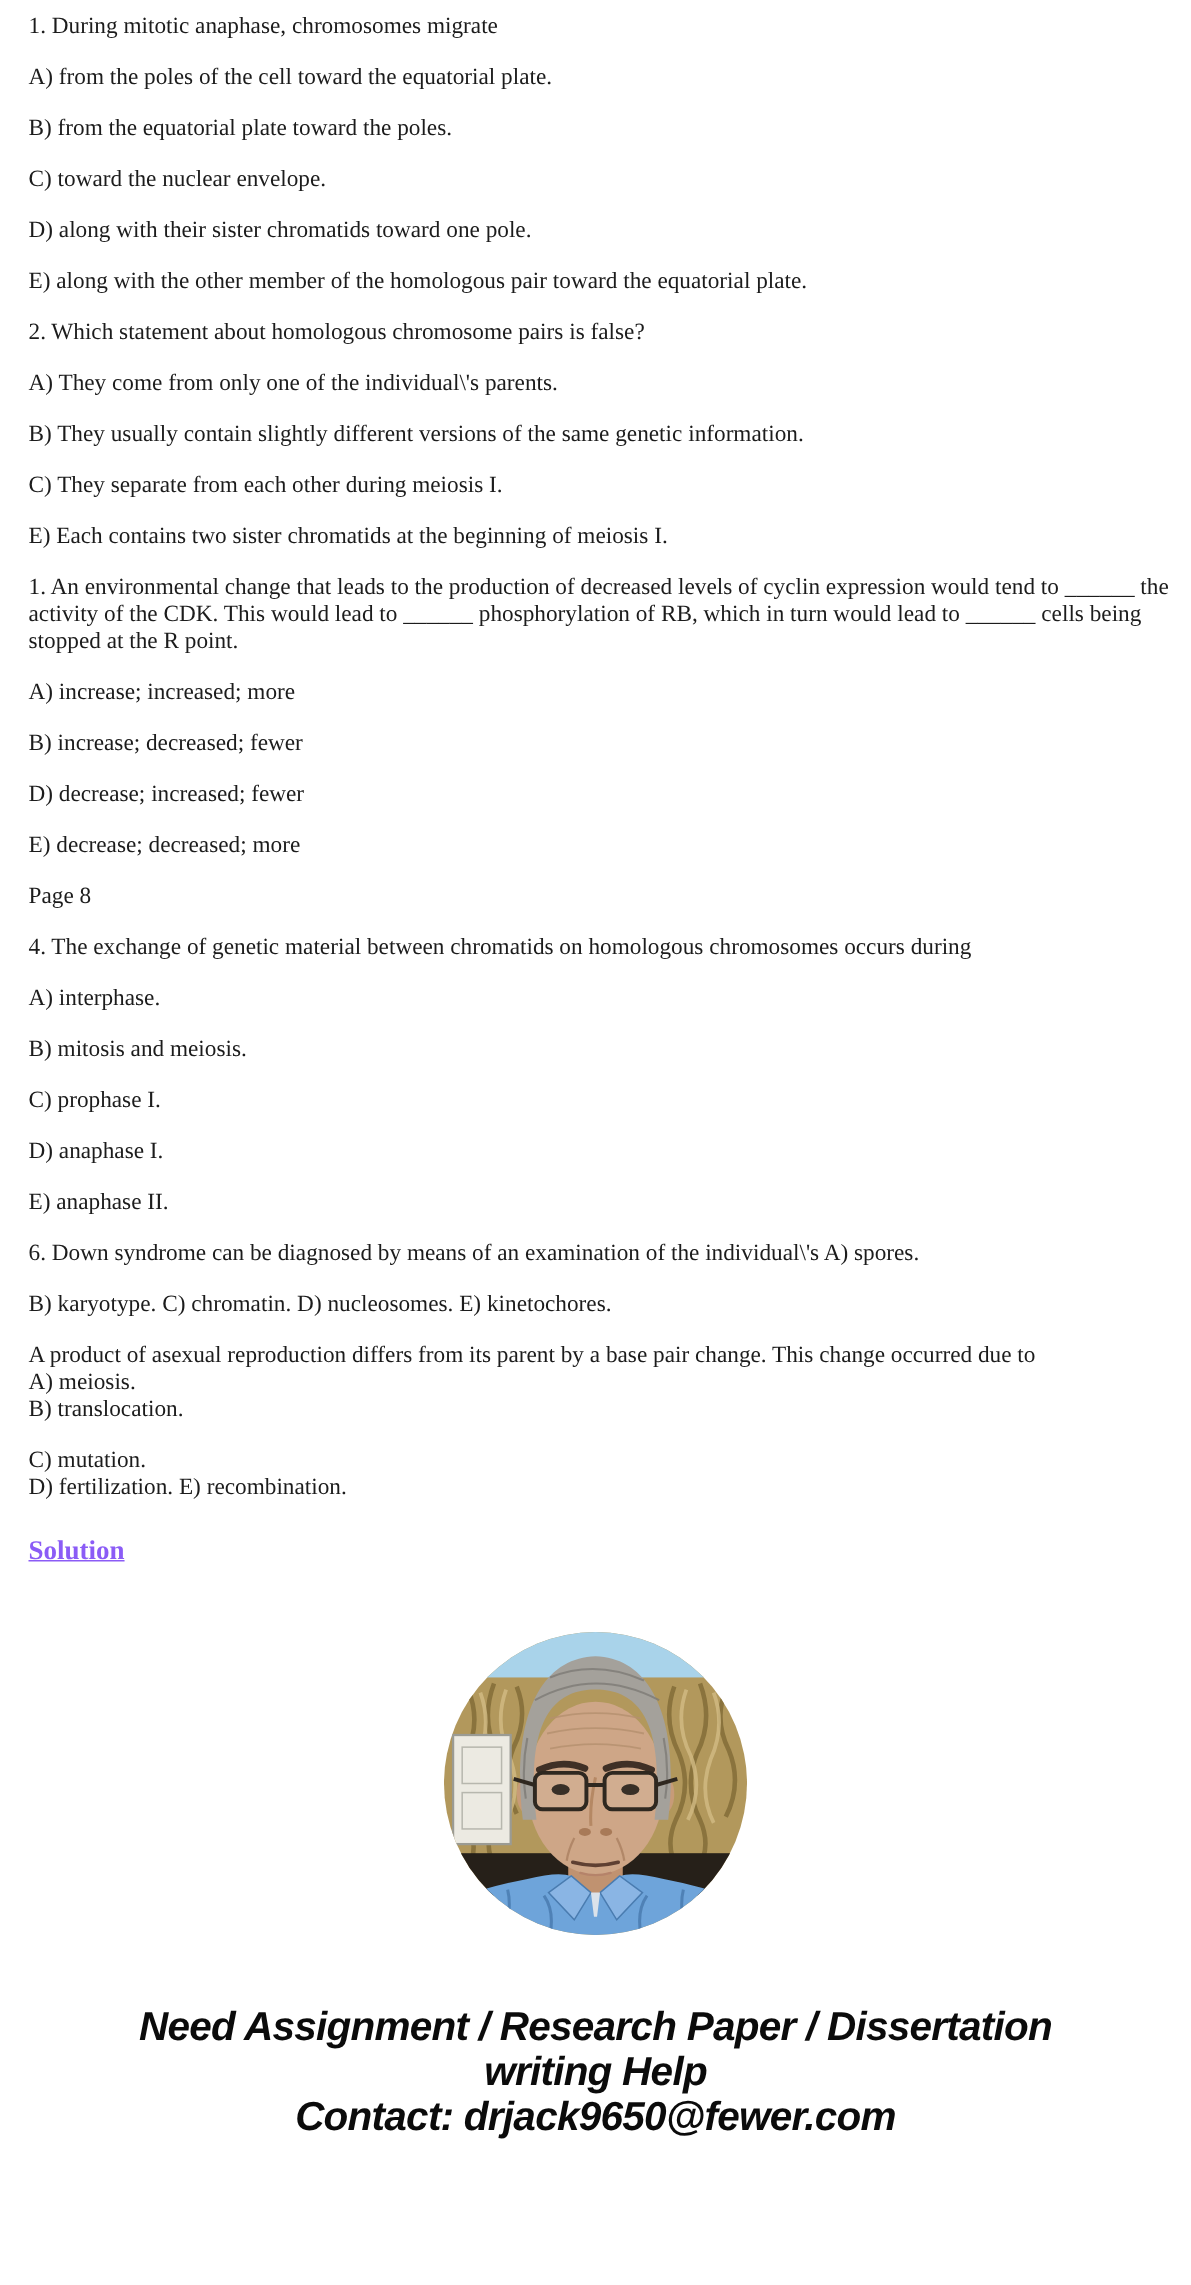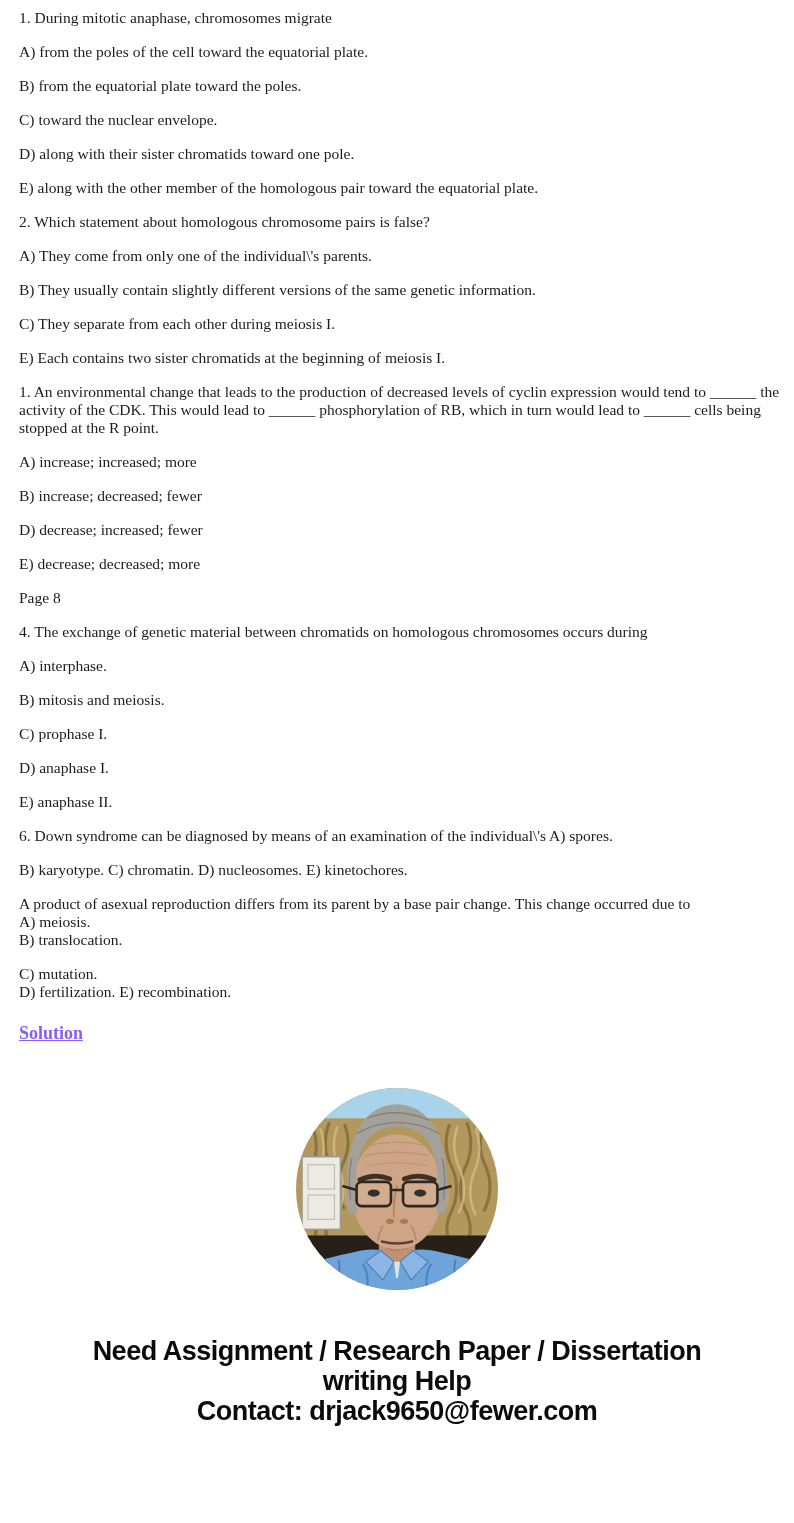--- a/index.html
+++ b/index.html
@@ -38,20 +38,21 @@
   .promo{
     margin-top:46px;
     width:794px;
     text-align:center;
     font-family:"Liberation Sans", sans-serif;
     font-weight:bold;
     font-size:27px;
     line-height:30px;
     letter-spacing:-0.5px;
     color:#0b0b0b;
+    font-style:italic;
   }
 </style>
 </head>
 <body>
 
 <div class="doc">
   <p>1. During mitotic anaphase, chromosomes migrate</p>
   <p>A) from the poles of the cell toward the equatorial plate.</p>
   <p>B) from the equatorial plate toward the poles.</p>
   <p>C) toward the nuclear envelope.</p>

